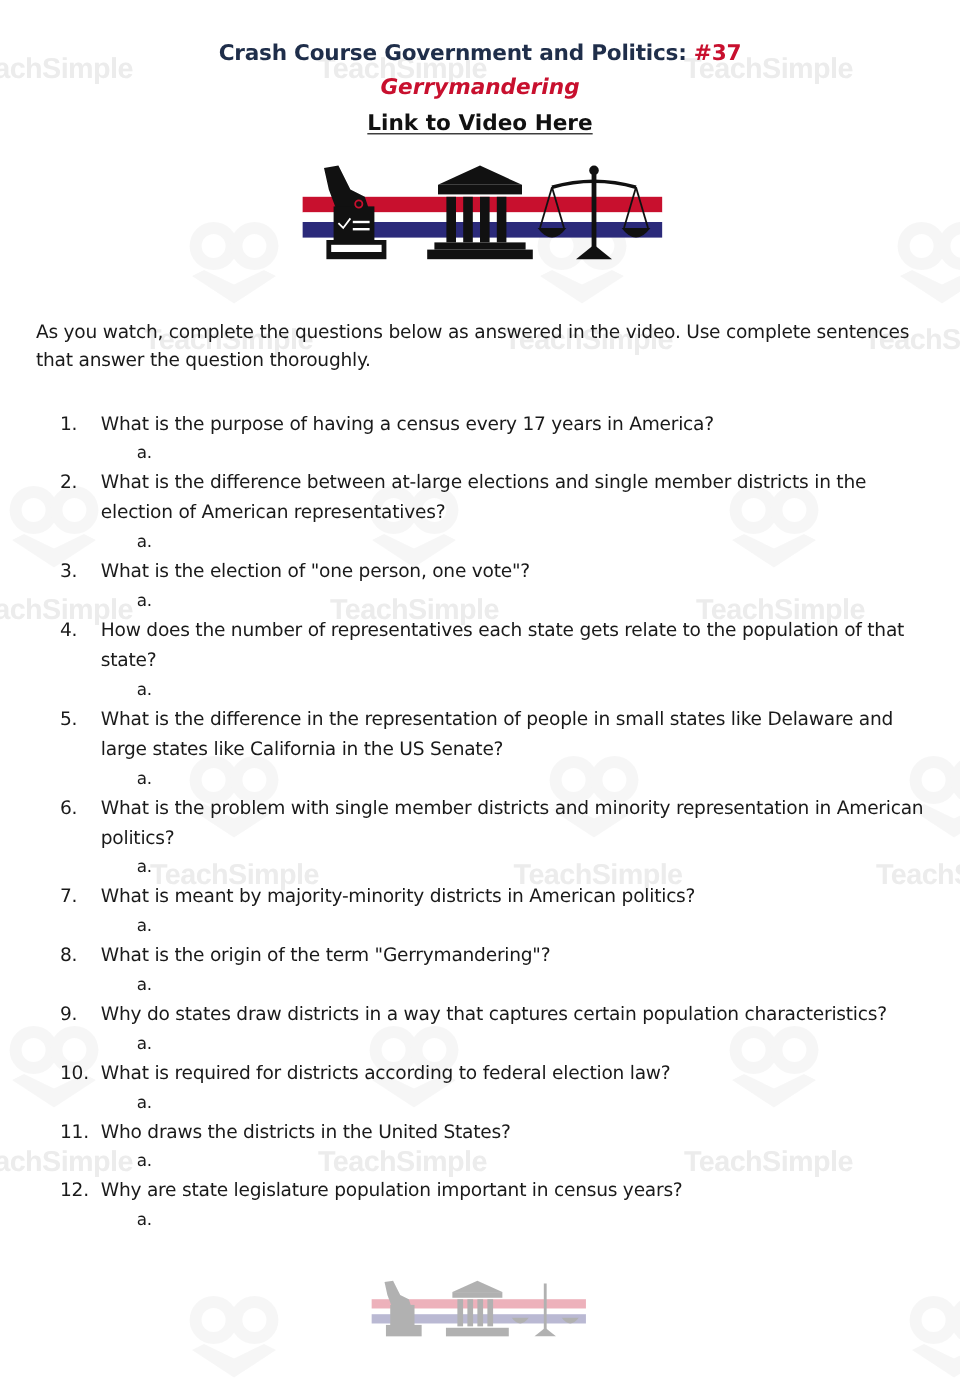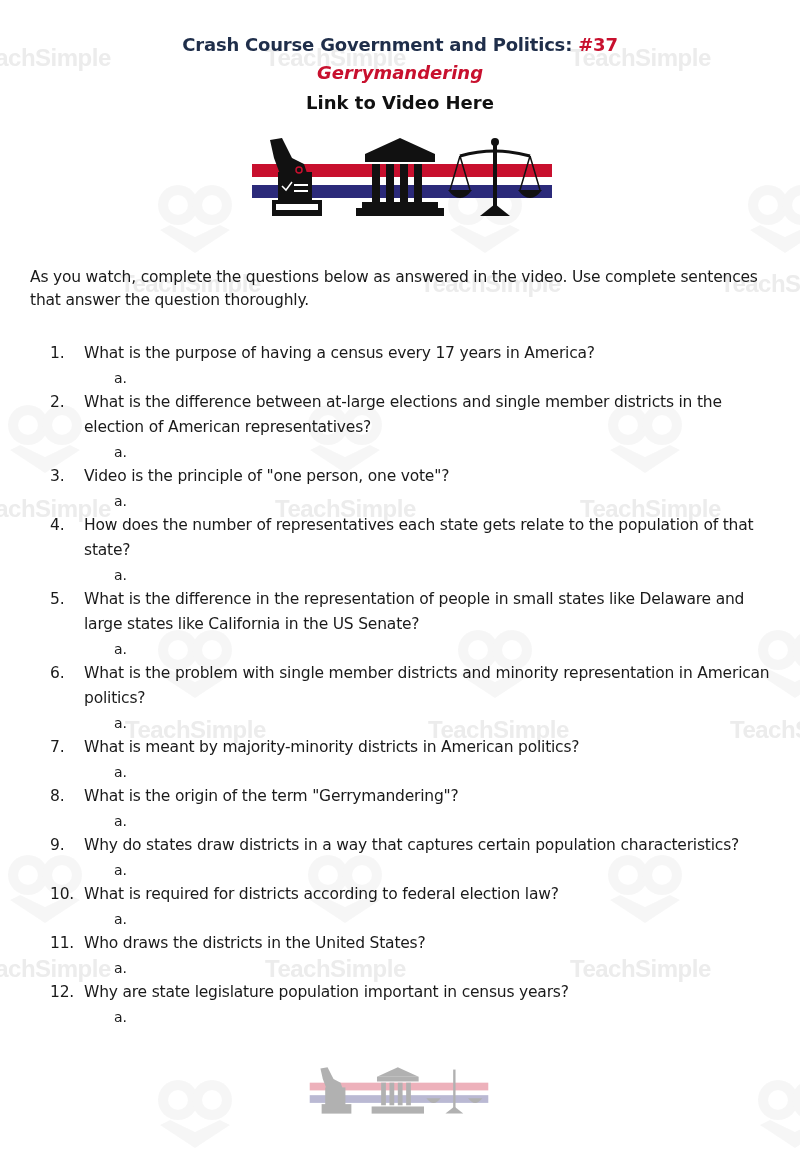--- a/index.html
+++ b/index.html
@@ -9,21 +9,21 @@
     .watermark-layer { position: absolute; inset: 0; pointer-events: none; z-index: 0; }
     .wm-text { position: absolute; font-family: "Liberation Sans", sans-serif; font-weight: bold; font-size: 24px; color: #ececec; letter-spacing: -0.5px; white-space: nowrap; }
     .wm-owl { position: absolute; width: 90px; height: 80px; opacity: 0.35; }
 
     .page { position: relative; z-index: 1; width: 800px; height: 1099px; padding-left: 12px; }
 
     .title-line { position: absolute; top: 34px; left: 0; width: 800px; text-align: center; font-family: "DejaVu Sans", sans-serif; font-weight: bold; font-size: 18px; color: #1f2e4a; letter-spacing: -0.2px; }
     .title-line .episode { color: #c8102e; }
     .subtitle { position: absolute; top: 62px; left: 0; width: 800px; text-align: center; font-family: "DejaVu Sans", sans-serif; font-weight: bold; font-style: italic; font-size: 18px; color: #c8102e; }
     .video-link { position: absolute; top: 92px; left: 0; width: 800px; text-align: center; font-family: "DejaVu Sans", sans-serif; font-weight: bold; font-size: 18px; color: #111; }
-    .video-link span { text-underline-offset: 3px; cursor: pointer; }
+    .video-link span { text-decoration: underline; text-underline-offset: 3px; cursor: pointer; }
 
     .banner { position: absolute; left: 252px; top: 136px; width: 300px; height: 84px; }
     .banner-small { position: absolute; left: 308px; top: 1066px; width: 182px; height: 50px; opacity: 0.32; }
 
     .section-title { position: absolute; top: 237px; left: 0; width: 800px; text-align: center; font-weight: bold; font-size: 17px; color: #111; }
     .instructions { position: absolute; top: 266px; left: 30px; width: 740px; text-align: left; font-size: 15.5px; line-height: 23px; color: #1a1a1a; letter-spacing: -0.2px; }
 
     .questions { position: absolute; top: 341px; left: 50px; width: 730px; font-size: 15.5px; color: #1a1a1a; letter-spacing: -0.2px; }
     .q { position: relative; padding-left: 34px; line-height: 25px; }
     .q .num { position: absolute; left: 0; top: 0; width: 34px; }
@@ -264,21 +264,21 @@
       <span>What is the purpose of having a census every 17 years in America?</span>
       <span class="answer">a.</span>
     </div>
     <div class="q">
       <span class="num">2.</span>
       <span>What is the difference between at-large elections and single member districts in the election of American representatives?</span>
       <span class="answer">a.</span>
     </div>
     <div class="q">
       <span class="num">3.</span>
-      <span>Video is the principle of "one person, one vote"?</span>
+      <span>What is the election of "one person, one vote"?</span>
       <span class="answer">a.</span>
     </div>
     <div class="q">
       <span class="num">4.</span>
       <span>How does the number of representatives each state gets relate to the population of that state?</span>
       <span class="answer">a.</span>
     </div>
     <div class="q">
       <span class="num">5.</span>
       <span>What is the difference in the representation of people in small states like Delaware and large states like California in the US Senate?</span>

